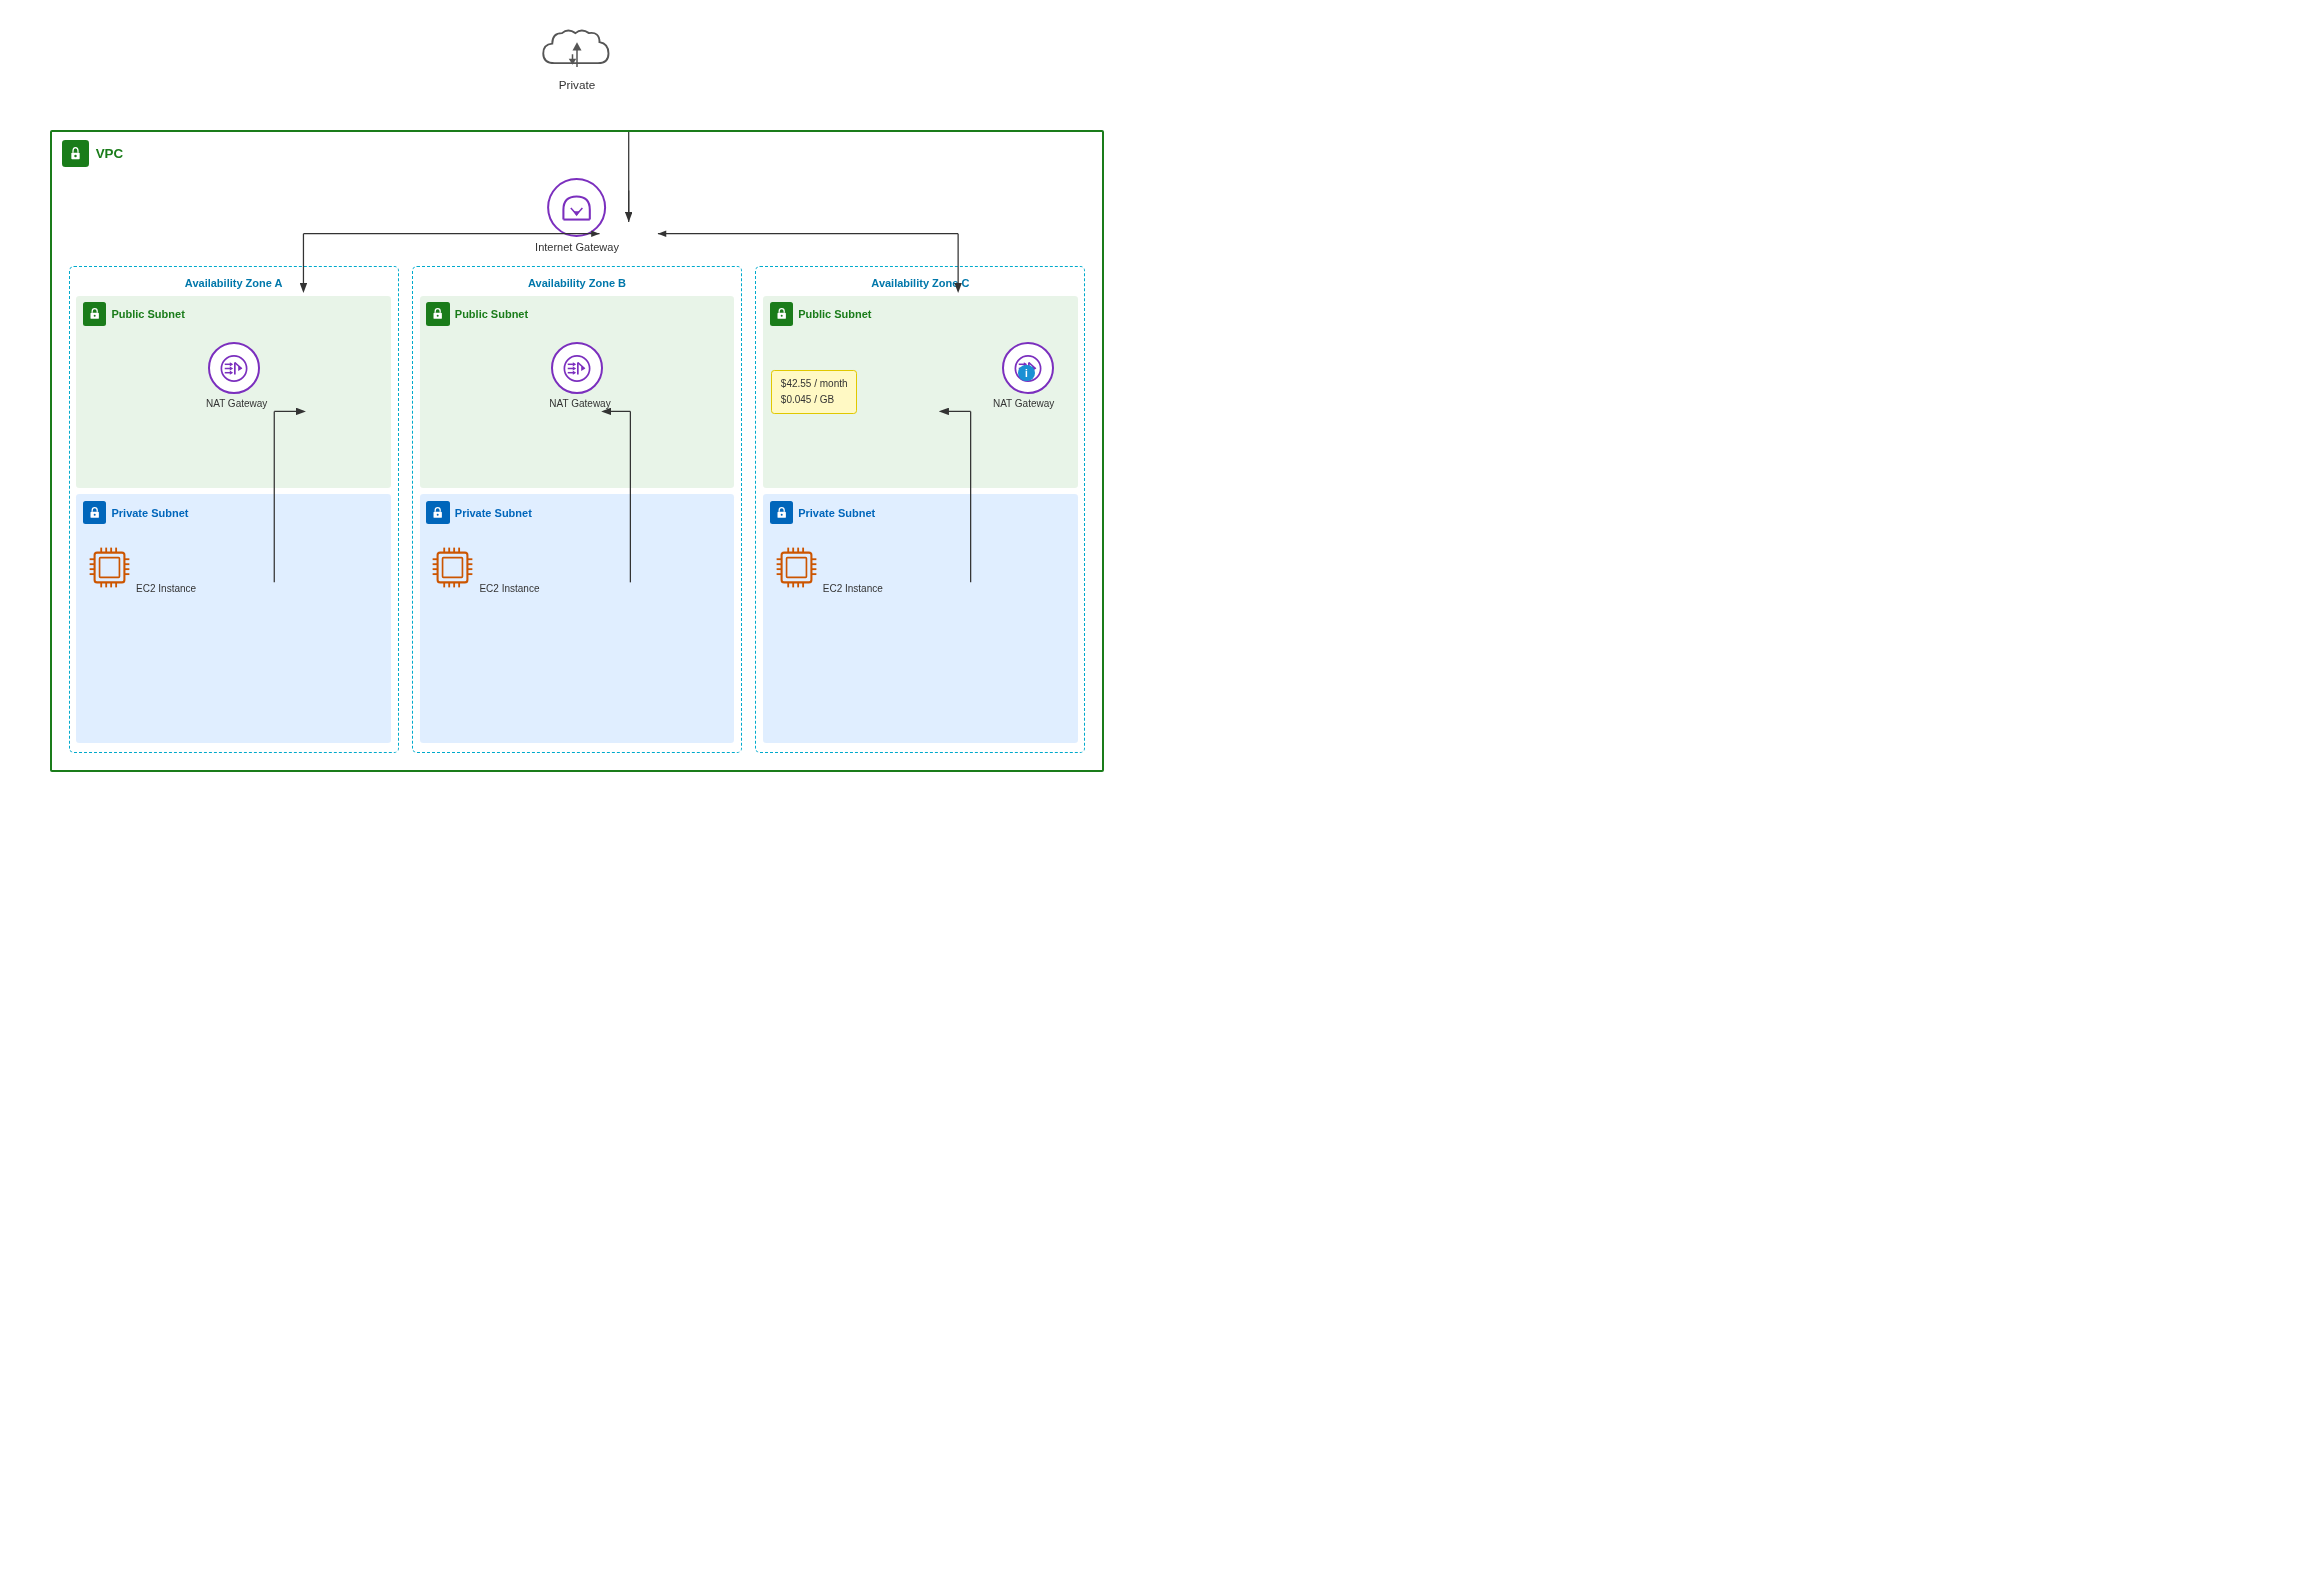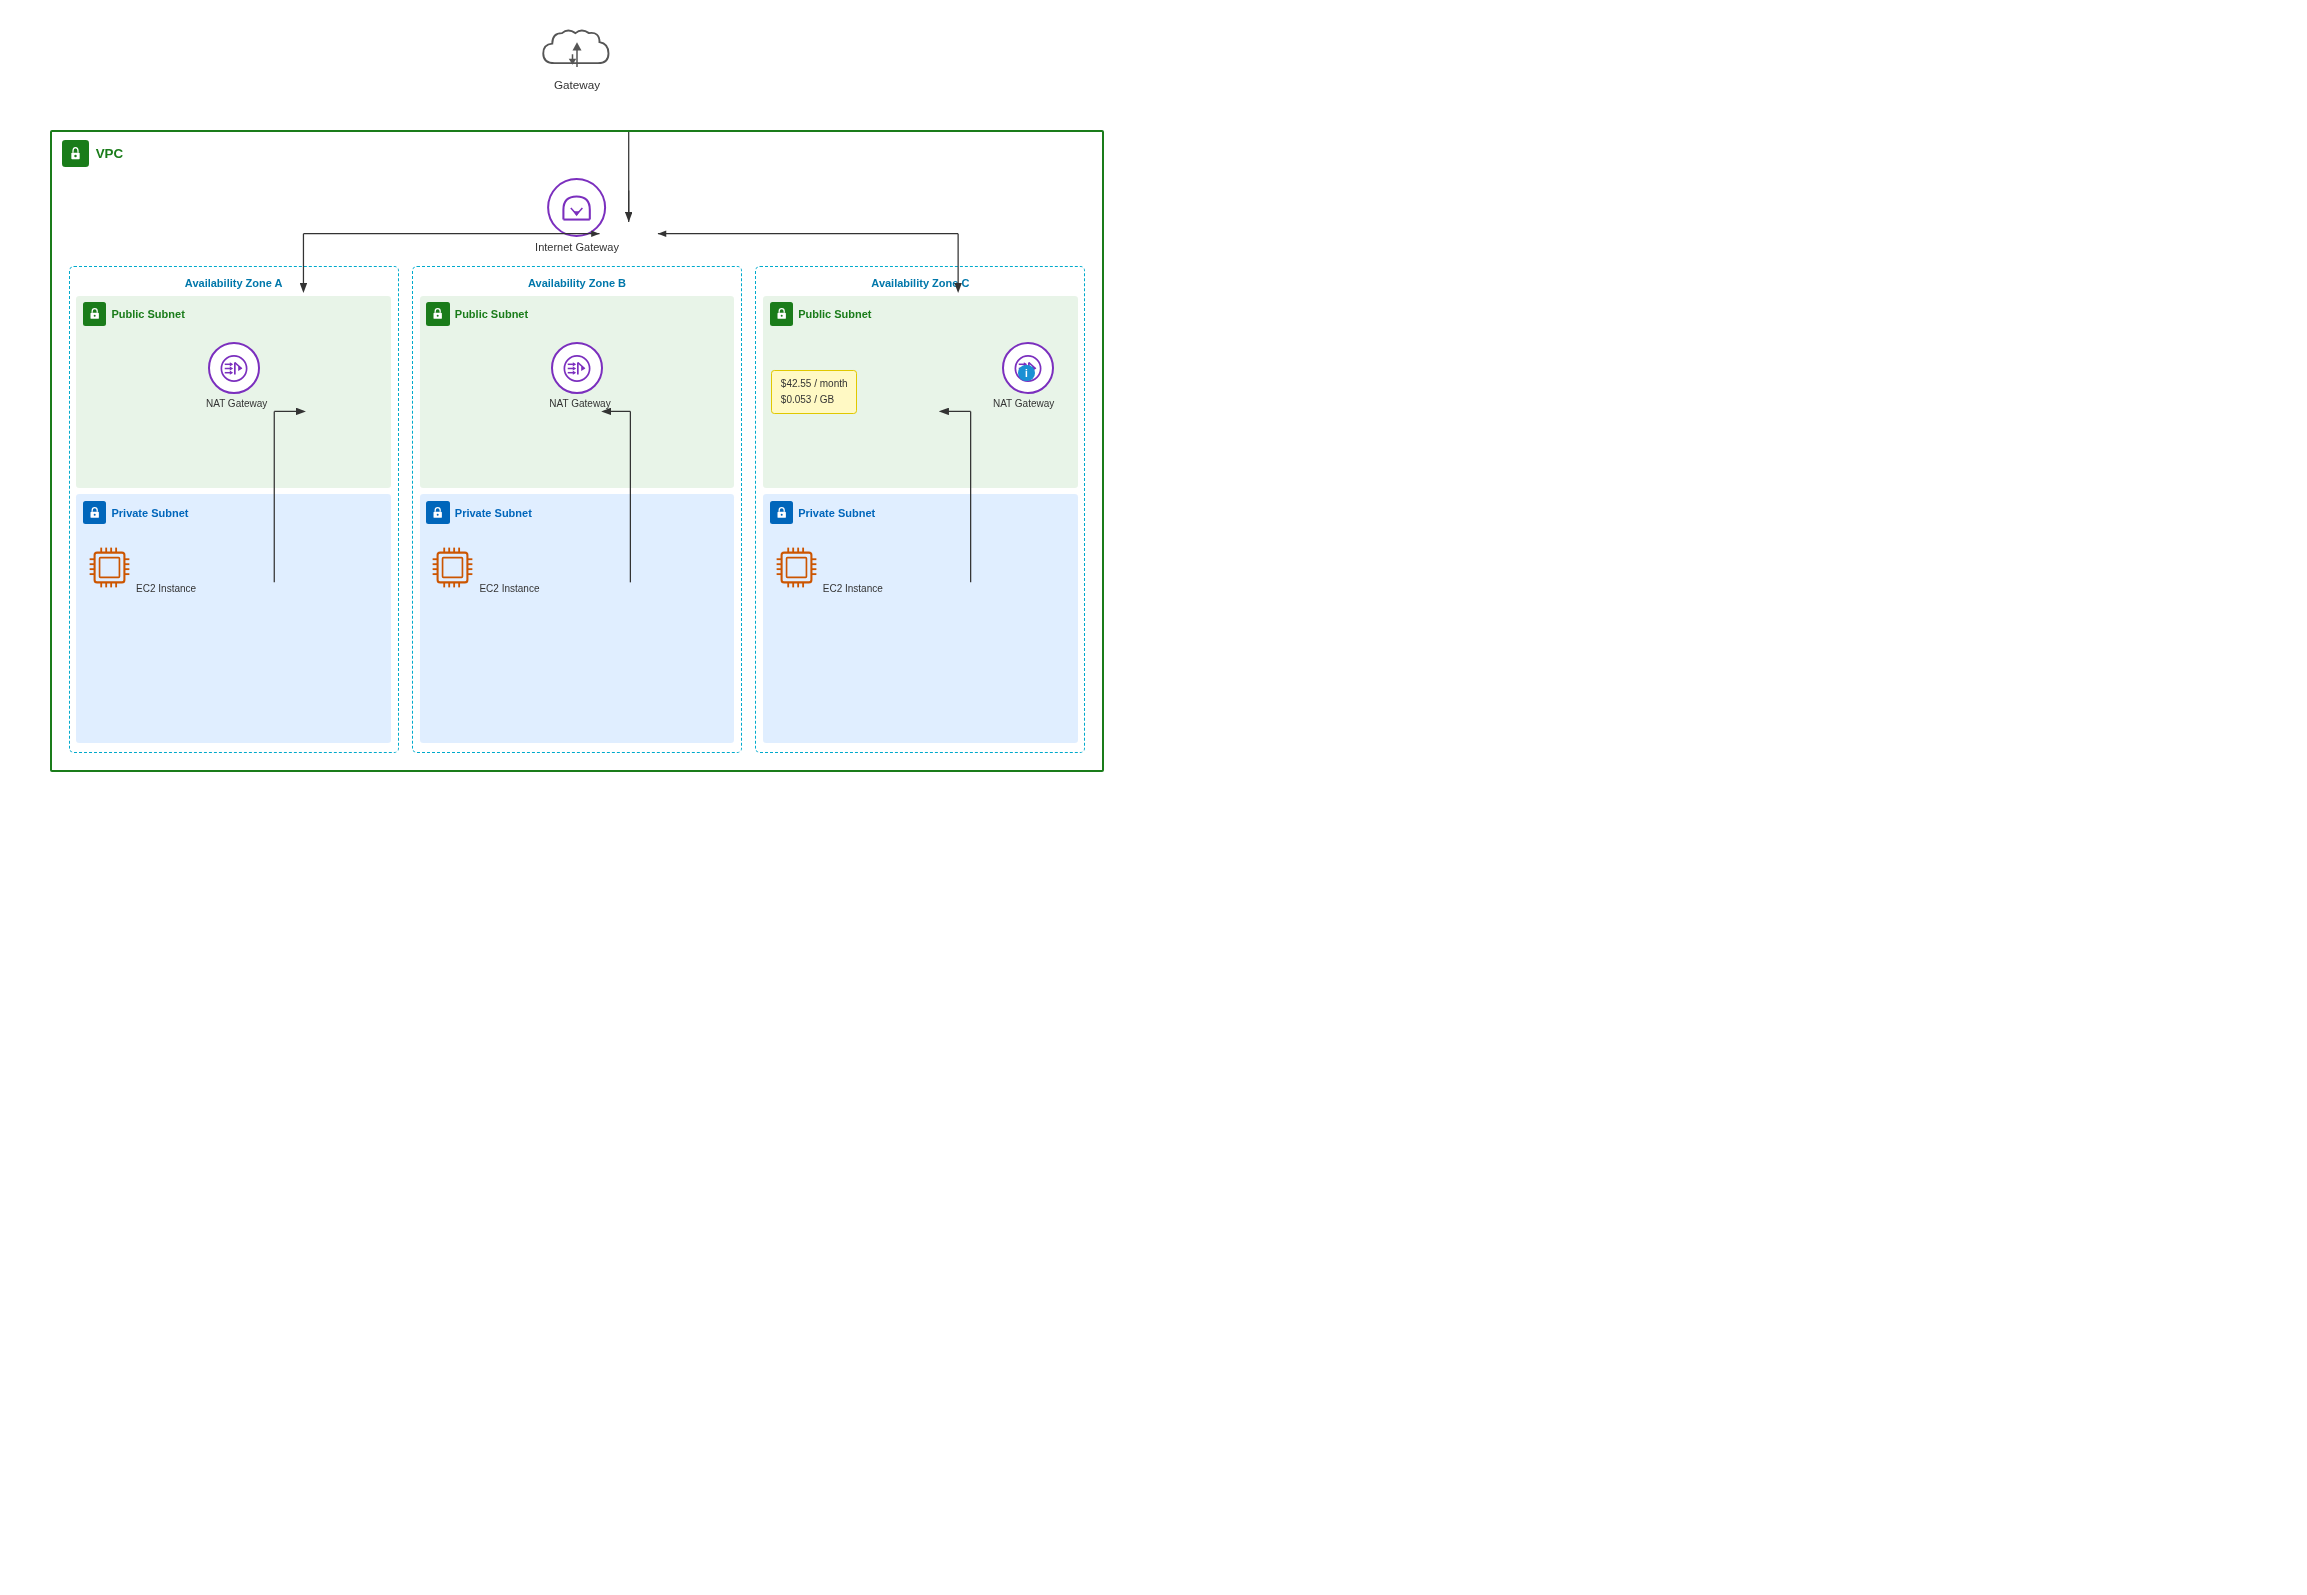--- a/index.html
+++ b/index.html
@@ -291,21 +291,21 @@
     <svg class="cloud-icon" viewBox="0 0 100 65">
 
       <path d="M20,50 Q5,50 5,37 Q5,25 17,24 Q17,10 30,10 Q38,3 48,10 Q56,3 66,10 Q80,8 80,22 Q92,24 92,37 Q92,50 78,50 Z" fill="none" stroke="#555" stroke-width="2.5"></path>
 
       <line x1="50" y1="30" x2="50" y2="55" stroke="#555" stroke-width="2"></line>
       <polygon points="50,22 44,33 56,33" fill="#555"></polygon>
 
       <line x1="44" y1="38" x2="44" y2="48" stroke="#555" stroke-width="2"></line>
       <polygon points="44,52 39,44 49,44" fill="#555"></polygon>
     </svg>
-    <span class="internet-label">Gateway</span>
+    <span class="internet-label">Private</span>
   </div>
 
   <div class="vpc-box">
     <div class="vpc-label-area">
       <div class="vpc-icon-box green-icon">
         <svg width="15" height="15" viewBox="0 0 18 18">
           <rect x="4" y="8" width="10" height="8" rx="1" fill="white"></rect>
           <path d="M6,8 V6 Q6,2 9,2 Q12,2 12,6 V8" fill="none" stroke="white" stroke-width="1.5"></path>
           <circle cx="9" cy="12" r="1.5" fill="#1a7c1a"></circle>
         </svg>
@@ -496,21 +496,21 @@
                   <rect x="3" y="7" width="10" height="7" rx="1" fill="white"></rect>
                   <path d="M5,7 V5 Q5,2 8,2 Q11,2 11,5 V7" fill="none" stroke="white" stroke-width="1.5"></path>
                   <circle cx="8" cy="10.5" r="1.2" fill="#1a7c1a"></circle>
                 </svg>
               </div>
               <span class="subnet-text">Public Subnet</span>
             </div>
 
             <div class="cost-tooltip">
               <div>$42.55 / month</div>
-              <div>$0.053 / GB</div>
+              <div>$0.045 / GB</div>
             </div>
 
             <div class="info-badge">i</div>
 
             <div class="nat-gateway-container" style="margin-top:16.7px; align-items: flex-end; padding-right: 16.7px;">
               <div class="nat-circle">
                 <svg width="32" height="27" viewBox="0 0 38 32">
                   <circle cx="19" cy="16" r="15" fill="none" stroke="#7b2fbe" stroke-width="2"></circle>
                   <line x1="8" y1="11" x2="16" y2="11" stroke="#7b2fbe" stroke-width="1.8"></line>
                   <polygon points="18,11 14,8.5 14,13.5" fill="#7b2fbe"></polygon>

